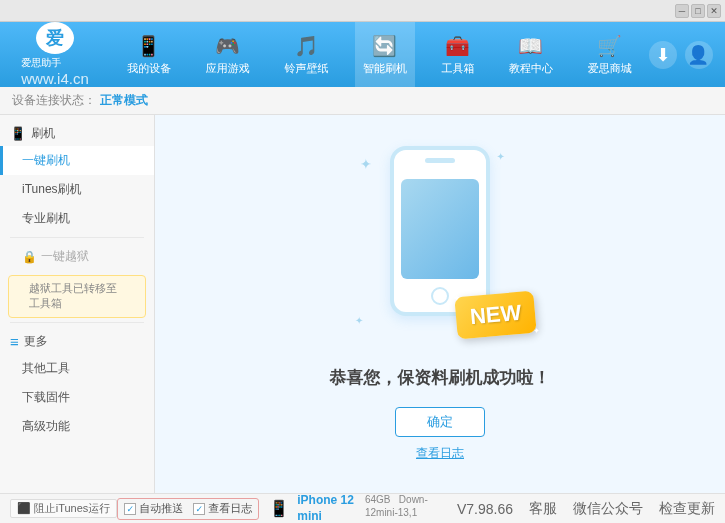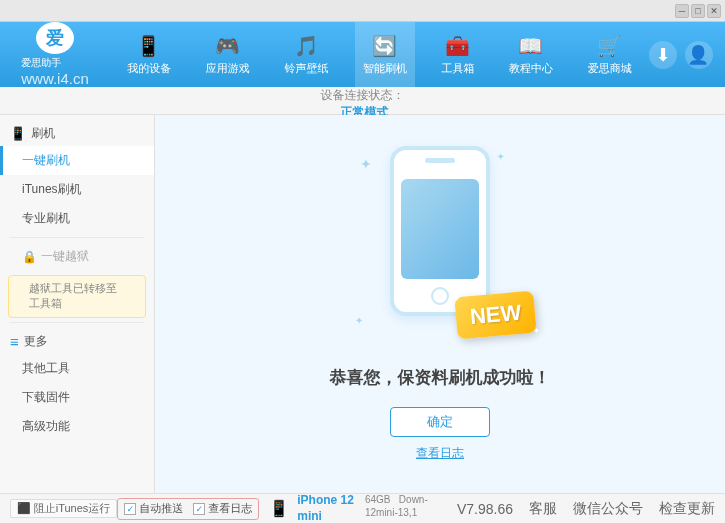--- a/index.html
+++ b/index.html
@@ -93,21 +93,20 @@
     
     .status-bar {
       height: 28px;
       background: #f5f5f5;
       border-bottom: 1px solid #e0e0e0;
       display: flex;
       align-items: center;
       padding: 0 12px;
       font-size: 12px;
       color: #555;
-      flex-direction: column;
     }
     .status-bar .status-label { color: #888; }
     .status-bar .status-value { color: #2a9de0; font-weight: bold; margin-left: 4px; }
 
     
     .main {
       display: flex;
       height: calc(523px - 22px - 65px - 28px - 30px);
     }
 
@@ -255,21 +254,21 @@
       font-size: 14px;
     }
 
     .success-text {
       font-size: 17px;
       color: #444;
       margin-bottom: 18px;
       font-weight: bold;
     }
     .confirm-btn {
-      width: 100px;
+      width: 90px;
       height: 30px;
       background: white;
       border: 1px solid #2a9de0;
       color: #2a9de0;
       border-radius: 4px;
       font-size: 13px;
       cursor: pointer;
       display: flex; align-items: center; justify-content: center;
       margin-bottom: 8px;
     }

